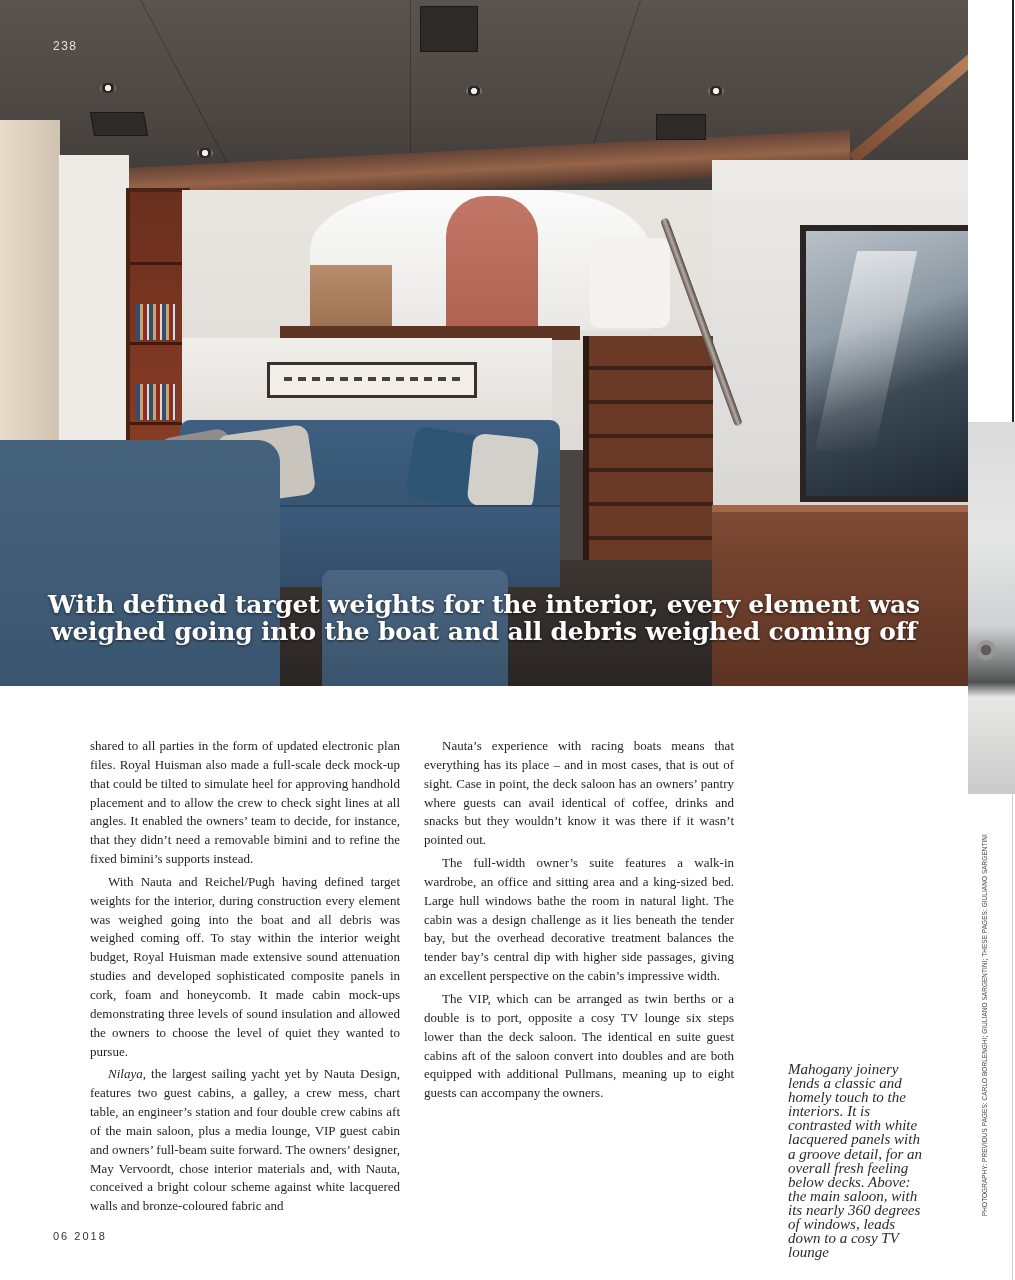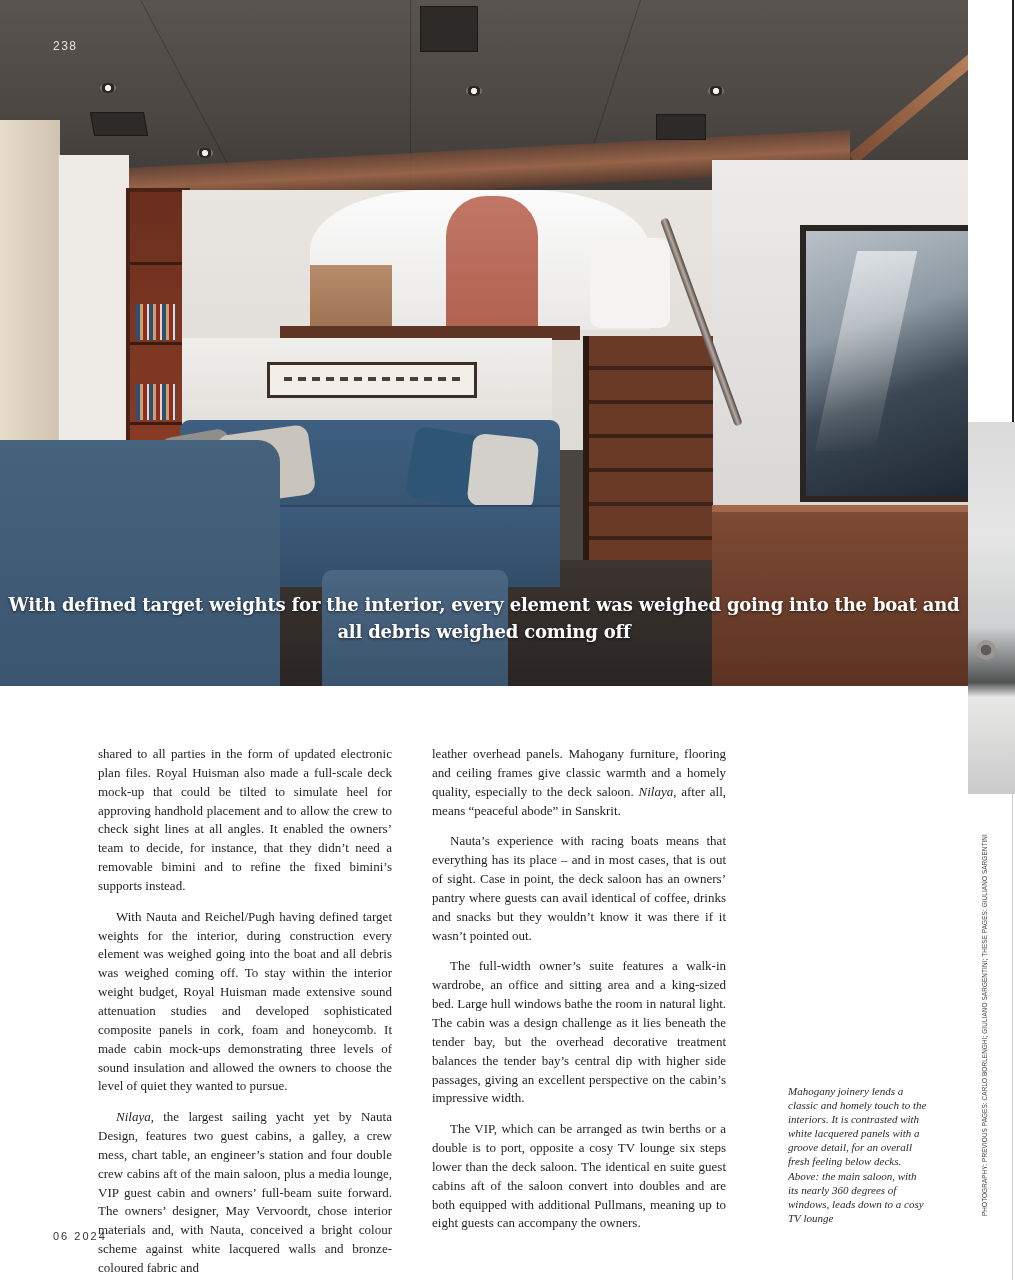--- a/index.html
+++ b/index.html
@@ -138,21 +138,21 @@
   }
   .ottoman {
     position: absolute; left: 322px; top: 570px; width: 186px; height: 116px;
     background: linear-gradient(180deg, #4b6682, #3b546d);
     border-radius: 10px 10px 0 0;
   }
   .pillow { position: absolute; border-radius: 12px; }
   .caption-overlay {
     position: absolute; left: 0; top: 591px; width: 968px; text-align: center;
     font-family: "DejaVu Serif", "Liberation Serif", serif; font-weight: bold;
-    font-size: 18px; line-height: 27px; color: #ffffff; letter-spacing: -0.2px;
+    font-size: 25px; line-height: 27px; color: #ffffff; letter-spacing: -0.2px;
     text-shadow: 0 1px 3px rgba(0,0,0,0.65);
   }
   .folio {
     position: absolute; left: 53px; top: 39px; color: #e6e3df;
     font-family: "Liberation Sans", "DejaVu Sans", sans-serif; font-size: 12px; letter-spacing: 1.5px;
   }
   
   .strip-top {
     position: absolute; left: 968px; top: 0; width: 47px; height: 422px; background: #ffffff;
   }
@@ -169,27 +169,27 @@
   .credit {
     position: absolute; left: 981px; top: 1216px; transform-origin: left top; transform: rotate(-90deg);
     white-space: nowrap; font-family: "Liberation Sans", "DejaVu Sans", sans-serif;
     font-size: 6.4px; color: #444; letter-spacing: 0.1px;
   }
   
   .col {
     position: absolute; top: 733px; width: 318px;
     font-size: 13px; line-height: 18.85px; text-align: justify; color: #1f1f1f;
   }
-  .col p { margin: 12px; text-indent: 18px; }
+  .col p { margin: 4px; text-indent: 18px; }
   .col p.noindent { text-indent: 0; }
   .col1 { left: 86px; }
   .col2 { left: 420px; }
   .photo-caption {
-    position: absolute; left: 788px; top: 1084px; width: 140px;
-    font-style: italic; font-size: 11px; line-height: 14.1px; color: #2a2a2a;
+    position: absolute; left: 788px; top: 1062px; width: 140px;
+    font-style: italic; font-size: 15px; line-height: 14.1px; color: #2a2a2a;
   }
   .date {
     position: absolute; left: 53px; top: 1230px;
     font-family: "Liberation Sans", "DejaVu Sans", sans-serif; font-size: 11px;
     letter-spacing: 2px; color: #333;
   }
 </style>
 </head>
 <body>
 
@@ -256,21 +256,20 @@
 <div class="strip-rule-bottom"></div>
 <div class="credit">PHOTOGRAPHY: PREVIOUS PAGES: CARLO BORLENGHI; GIULIANO SARGENTINI; THESE PAGES: GIULIANO SARGENTINI</div>
 
 <div class="col col1">
   <p class="noindent">shared to all parties in the form of updated electronic plan files. Royal Huisman also made a full-scale deck mock-up that could be tilted to simulate heel for approving handhold placement and to allow the crew to check sight lines at all angles. It enabled the owners’ team to decide, for instance, that they didn’t need a removable bimini and to refine the fixed bimini’s supports instead.</p>
   <p>With Nauta and Reichel/Pugh having defined target weights for the interior, during construction every element was weighed going into the boat and all debris was weighed coming off. To stay within the interior weight budget, Royal Huisman made extensive sound attenuation studies and developed sophisticated composite panels in cork, foam and honeycomb. It made cabin mock-ups demonstrating three levels of sound insulation and allowed the owners to choose the level of quiet they wanted to pursue.</p>
   <p><em>Nilaya</em><span>, the largest sailing yacht yet by Nauta Design, features two guest cabins, a galley, a crew mess, chart table, an engineer’s station and four double crew cabins aft of the main saloon, plus a media lounge, VIP guest cabin and owners’ full-beam suite forward. The owners’ designer, May Vervoordt, chose interior materials and, with Nauta, conceived a bright colour scheme against white lacquered walls and bronze-coloured fabric and</span></p>
 </div>
 
 <div class="col col2">
-  <p class="noindent"><span>leather overhead panels. Mahogany furniture, flooring and ceiling frames give classic warmth and a homely quality, especially to the deck saloon. </span><em>Nilaya</em><span>, after all, means “peaceful abode” in Sanskrit.</span></p>
   <p>Nauta’s experience with racing boats means that everything has its place – and in most cases, that is out of sight. Case in point, the deck saloon has an owners’ pantry where guests can avail identical of coffee, drinks and snacks but they wouldn’t know it was there if it wasn’t pointed out.</p>
   <p>The full-width owner’s suite features a walk-in wardrobe, an office and sitting area and a king-sized bed. Large hull windows bathe the room in natural light. The cabin was a design challenge as it lies beneath the tender bay, but the overhead decorative treatment balances the tender bay’s central dip with higher side passages, giving an excellent perspective on the cabin’s impressive width.</p>
   <p>The VIP, which can be arranged as twin berths or a double is to port, opposite a cosy TV lounge six steps lower than the deck saloon. The identical en suite guest cabins aft of the saloon convert into doubles and are both equipped with additional Pullmans, meaning up to eight guests can accompany the owners.</p>
 </div>
 
 <div class="photo-caption">Mahogany joinery lends a classic and homely touch to the interiors. It is contrasted with white lacquered panels with a groove detail, for an overall fresh feeling below decks. Above: the main saloon, with its nearly 360 degrees of windows, leads down to a cosy TV lounge</div>
 
-<div class="date">06 2024</div>
+<div class="date">06 2018</div>
 
 </body></html>

